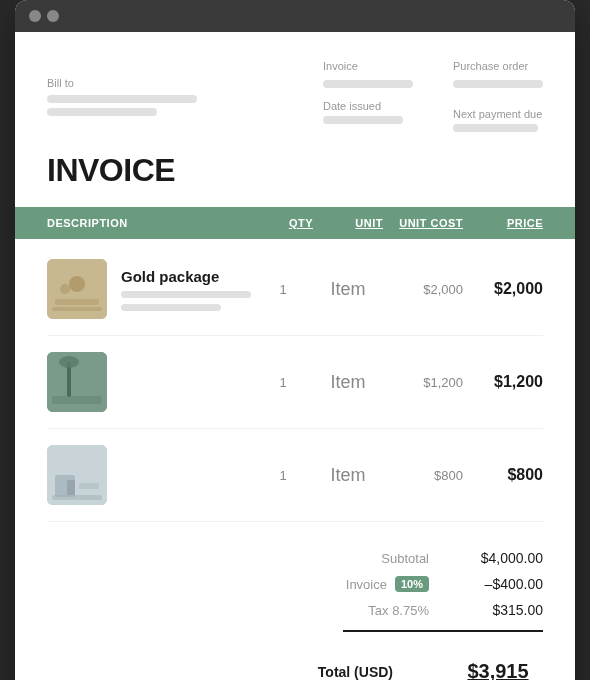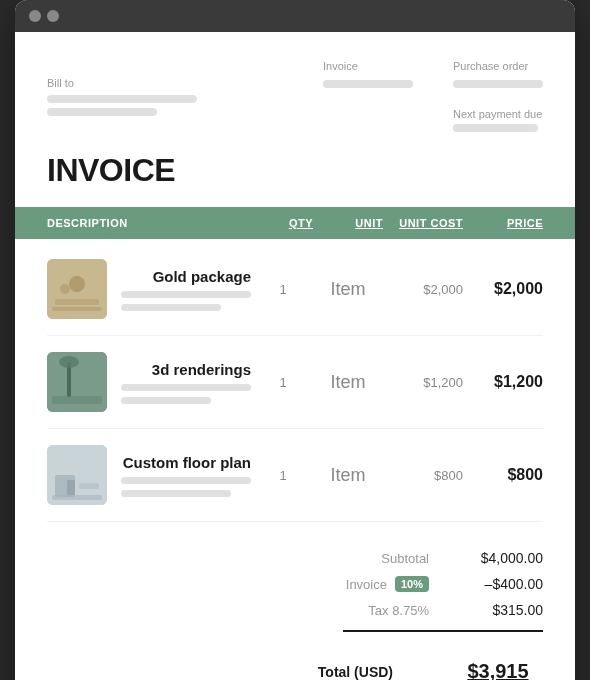--- a/index.html
+++ b/index.html
@@ -89,21 +89,20 @@
       display: grid;
       grid-template-columns: 1fr 60px 70px 80px 80px;
       padding: 16px 0;
       border-bottom: 1px solid #f0f0f0;
       align-items: center;
     }
     .item-info {
       display: flex;
       align-items: center;
       gap: 14px;
-      text-align: right;
     }
     .item-thumb {
       width: 60px;
       height: 60px;
       border-radius: 6px;
       overflow: hidden;
       flex-shrink: 0;
     }
     .item-text { display: flex; flex-direction: column; gap: 6px; }
     .item-name {
@@ -211,20 +210,24 @@
         <div class="bill-label">Bill to</div>
         <div class="bill-bar1"></div>
         <div style="margin-top:5px">
           <div class="bill-bar2"></div>
         </div>
       </div>
       <div class="right-meta">
         <div class="date-col">
           <div class="meta-label">Invoice</div>
           <div class="date-bar" style="width:90px"></div>
+          <div style="margin-top:8px">
+            <div class="meta-label">Date issued</div>
+            <div class="date-bar" style="width:80px"></div>
+          </div>
         </div>
         <div class="date-col">
           <div class="meta-label">Purchase order</div>
           <div class="date-bar" style="width:90px"></div>
           <div style="margin-top:16px">
             <div class="meta-label">Next payment due</div>
             <div class="date-bar" style="width:85px"></div>
           </div>
         </div>
       </div>
@@ -268,48 +271,38 @@
       <div class="table-row">
         <div class="item-info">
           <div class="item-thumb thumb-render">
             <svg width="60" height="60" viewBox="0 0 60 60">
               <rect width="60" height="60" fill="#7a9a8a"></rect>
               <rect x="20" y="10" width="4" height="35" rx="2" fill="#4a6a5a"></rect>
               <ellipse cx="22" cy="10" rx="10" ry="6" fill="#5a7a6a" opacity="0.8"></ellipse>
               <rect x="5" y="44" width="50" height="8" rx="2" fill="#5a7a6a" opacity="0.4"></rect>
             </svg>
           </div>
-          <div class="item-text">
-            <div class="item-name">3d renderings</div>
-            <div class="item-desc-bar" style="width:130px"></div>
-            <div class="item-desc-bar" style="width:90px"></div>
-          </div>
         </div>
         <div class="cell-qty">1</div>
         <div class="cell-unit">Item</div>
         <div class="cell-cost">$1,200</div>
         <div class="cell-price">$1,200</div>
       </div>
 
       <div class="table-row">
         <div class="item-info">
           <div class="item-thumb thumb-floor">
             <svg width="60" height="60" viewBox="0 0 60 60">
               <rect width="60" height="60" fill="#c8d4d8"></rect>
               <rect x="8" y="30" width="20" height="22" rx="2" fill="#a0b0b8" opacity="0.7"></rect>
               <rect x="20" y="35" width="8" height="15" rx="1" fill="#8898a0" opacity="0.6"></rect>
               <rect x="5" y="50" width="50" height="5" rx="2" fill="#a0b0b8" opacity="0.5"></rect>
               <rect x="32" y="38" width="20" height="6" rx="2" fill="#a0b0b8" opacity="0.4"></rect>
             </svg>
           </div>
-          <div class="item-text">
-            <div class="item-name">Custom floor plan</div>
-            <div class="item-desc-bar" style="width:130px"></div>
-            <div class="item-desc-bar" style="width:110px"></div>
-          </div>
         </div>
         <div class="cell-qty">1</div>
         <div class="cell-unit">Item</div>
         <div class="cell-cost">$800</div>
         <div class="cell-price">$800</div>
       </div>
 
     </div>
 
     <div class="totals">

